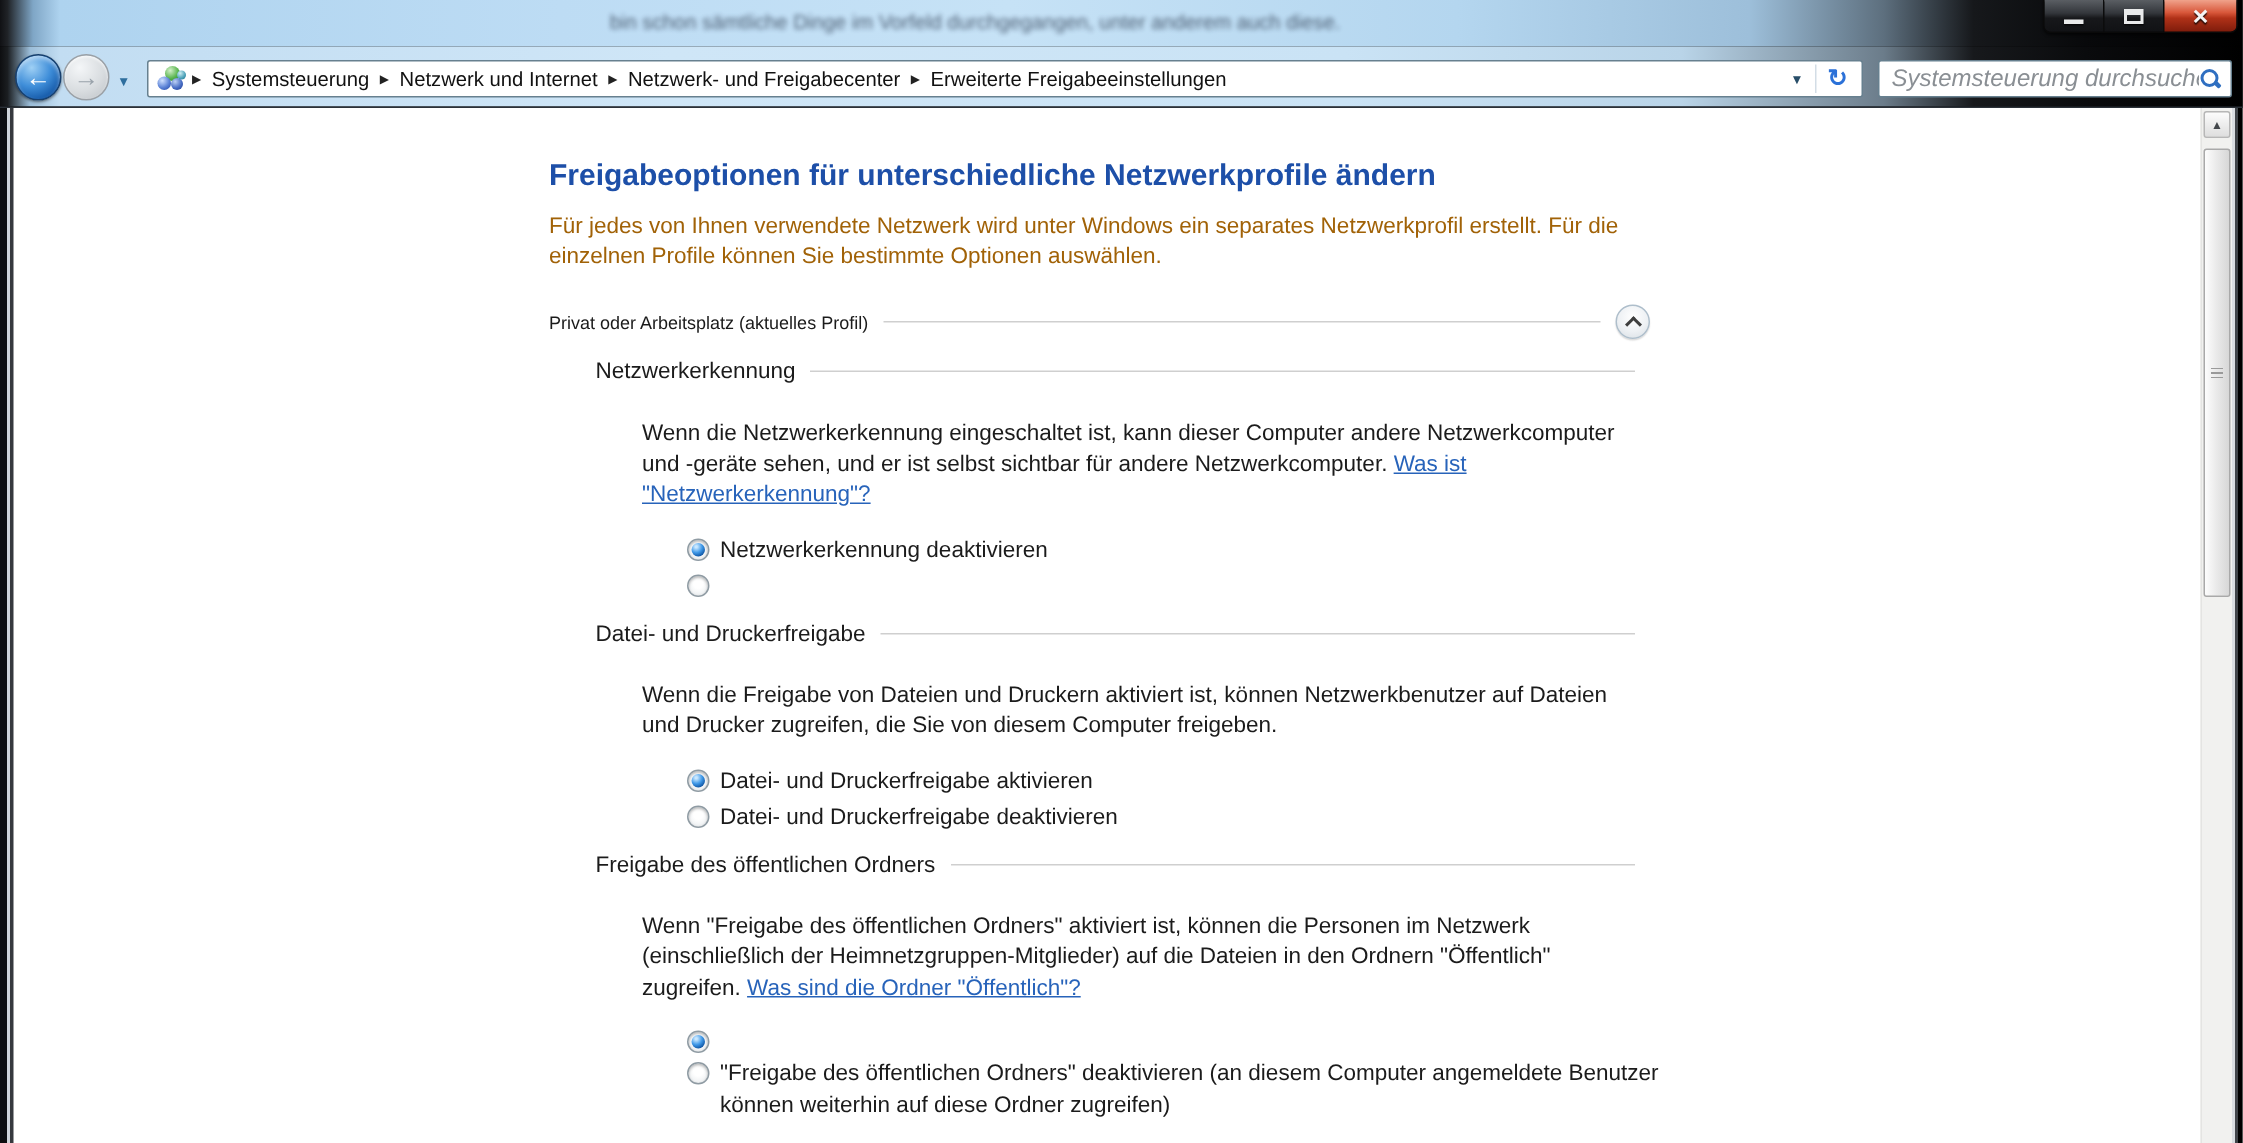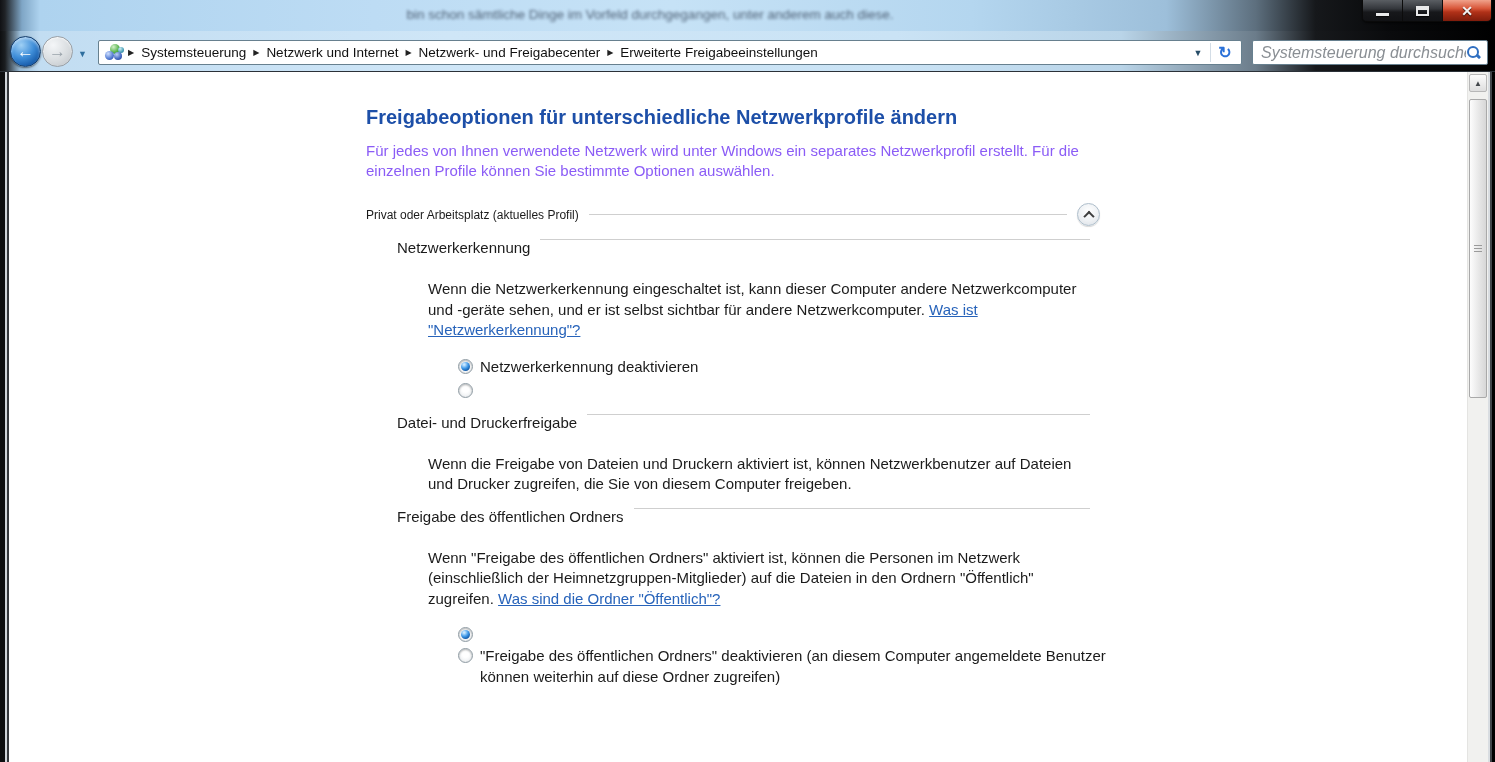--- a/index.html
+++ b/index.html
@@ -96,34 +96,34 @@
   .content {
     position:absolute; left:0; top:72px; width:1495px; height:690px;
     background:#fff; overflow:hidden;
   }
   .edge-left { position:absolute; left:0; top:0; bottom:0; width:9px;
     background:linear-gradient(90deg,#0d0e10 0 5px,#cfd4d9 5px 7px,#36393e 7px 9px); z-index:5; }
   .edge-right { position:absolute; right:0; top:0; bottom:0; width:7px;
     background:linear-gradient(90deg,#d9dde1 0 2px,#41454a 2px 4px,#000 4px); z-index:5; }
 
   .page-title { margin:34px 0 0 366px; font-size:20px; font-weight:bold; color:#1d4fa8; }
-  .intro { margin:12px 0 14px 366px; width:714px; font-size:15px; line-height:20px; color:#8b5cf6; }
+  .intro { margin:12px 0 14px 366px; width:714px; font-size:15px; line-height:20px; color:#a16207; }
 
   .profile-row { margin:22px 0 0 366px; width:734px; display:flex; align-items:center; }
   .profile-label { font-size:12px; color:#1b1b1b; white-space:nowrap; }
   .rule { flex:1; height:1px; background:#cfcfcf; margin:0 10px; }
   .collapse-btn {
     width:23px; height:23px; border-radius:50%; flex:0 0 auto; cursor:pointer;
     border:1px solid #aebecb; background:radial-gradient(circle at 50% 35%, #ffffff 0%, #eef1f4 55%, #d8dee4 100%);
     box-shadow:0 1px 1px rgba(0,0,0,.15);
     display:flex; align-items:center; justify-content:center;
   }
   .chev-up { width:8px; height:8px; border-left:2px solid #3e3e3e; border-top:2px solid #3e3e3e; transform:rotate(45deg) translate(1px,1px); }
 
-  .sub-row { margin:13px 0 0 397px; width:703px; display:flex; }
+  .sub-row { margin:13px 0 0 397px; width:703px; display:flex; align-items:center; }
   .sub-label { font-size:15px; color:#1b1b1b; white-space:nowrap; }
 
   .desc { margin:23px 17px 0 428px; width:655px; font-size:15px; line-height:20.5px; color:#1b1b1b; }
   .desc.w2 { width:650px; }
   .desc.w3 { width:642px; }
   .link { color:#2763ba; text-decoration:underline; cursor:pointer; }
 
   .opts { margin:15px 0 0 458px; }
   .opt-row { display:flex; align-items:flex-start; margin-bottom:3px; cursor:pointer; }
   .radio {
@@ -242,20 +242,30 @@
       <div class="opt-row">
         <span class="radio"></span>
       </div>
     </div>
 
     <div class="sub-row" style="margin-top:16px">
       <span class="sub-label">Datei- und Druckerfreigabe</span>
       <span class="rule"></span>
     </div>
     <p class="desc w2"><span>Wenn die Freigabe von Dateien und Druckern aktiviert ist, können Netzwerkbenutzer auf Dateien und Drucker zugreifen, die Sie von diesem Computer freigeben.</span></p>
+    <div class="opts">
+      <div class="opt-row">
+        <span class="radio sel"></span>
+        <span class="opt-label">Datei- und Druckerfreigabe aktivieren</span>
+      </div>
+      <div class="opt-row">
+        <span class="radio"></span>
+        <span class="opt-label">Datei- und Druckerfreigabe deaktivieren</span>
+      </div>
+    </div>
 
     <div class="sub-row" style="">
       <span class="sub-label">Freigabe des öffentlichen Ordners</span>
       <span class="rule"></span>
     </div>
     <p class="desc w3"><span>Wenn "Freigabe des öffentlichen Ordners" aktiviert ist, können die Personen im Netzwerk (einschließlich der Heimnetzgruppen-Mitglieder) auf die Dateien in den Ordnern "Öffentlich" zugreifen. </span><span class="link">Was sind die Ordner "Öffentlich"?</span></p>
     <div class="opts">
       <div class="opt-row">
         <span class="radio sel"></span>
       </div>

